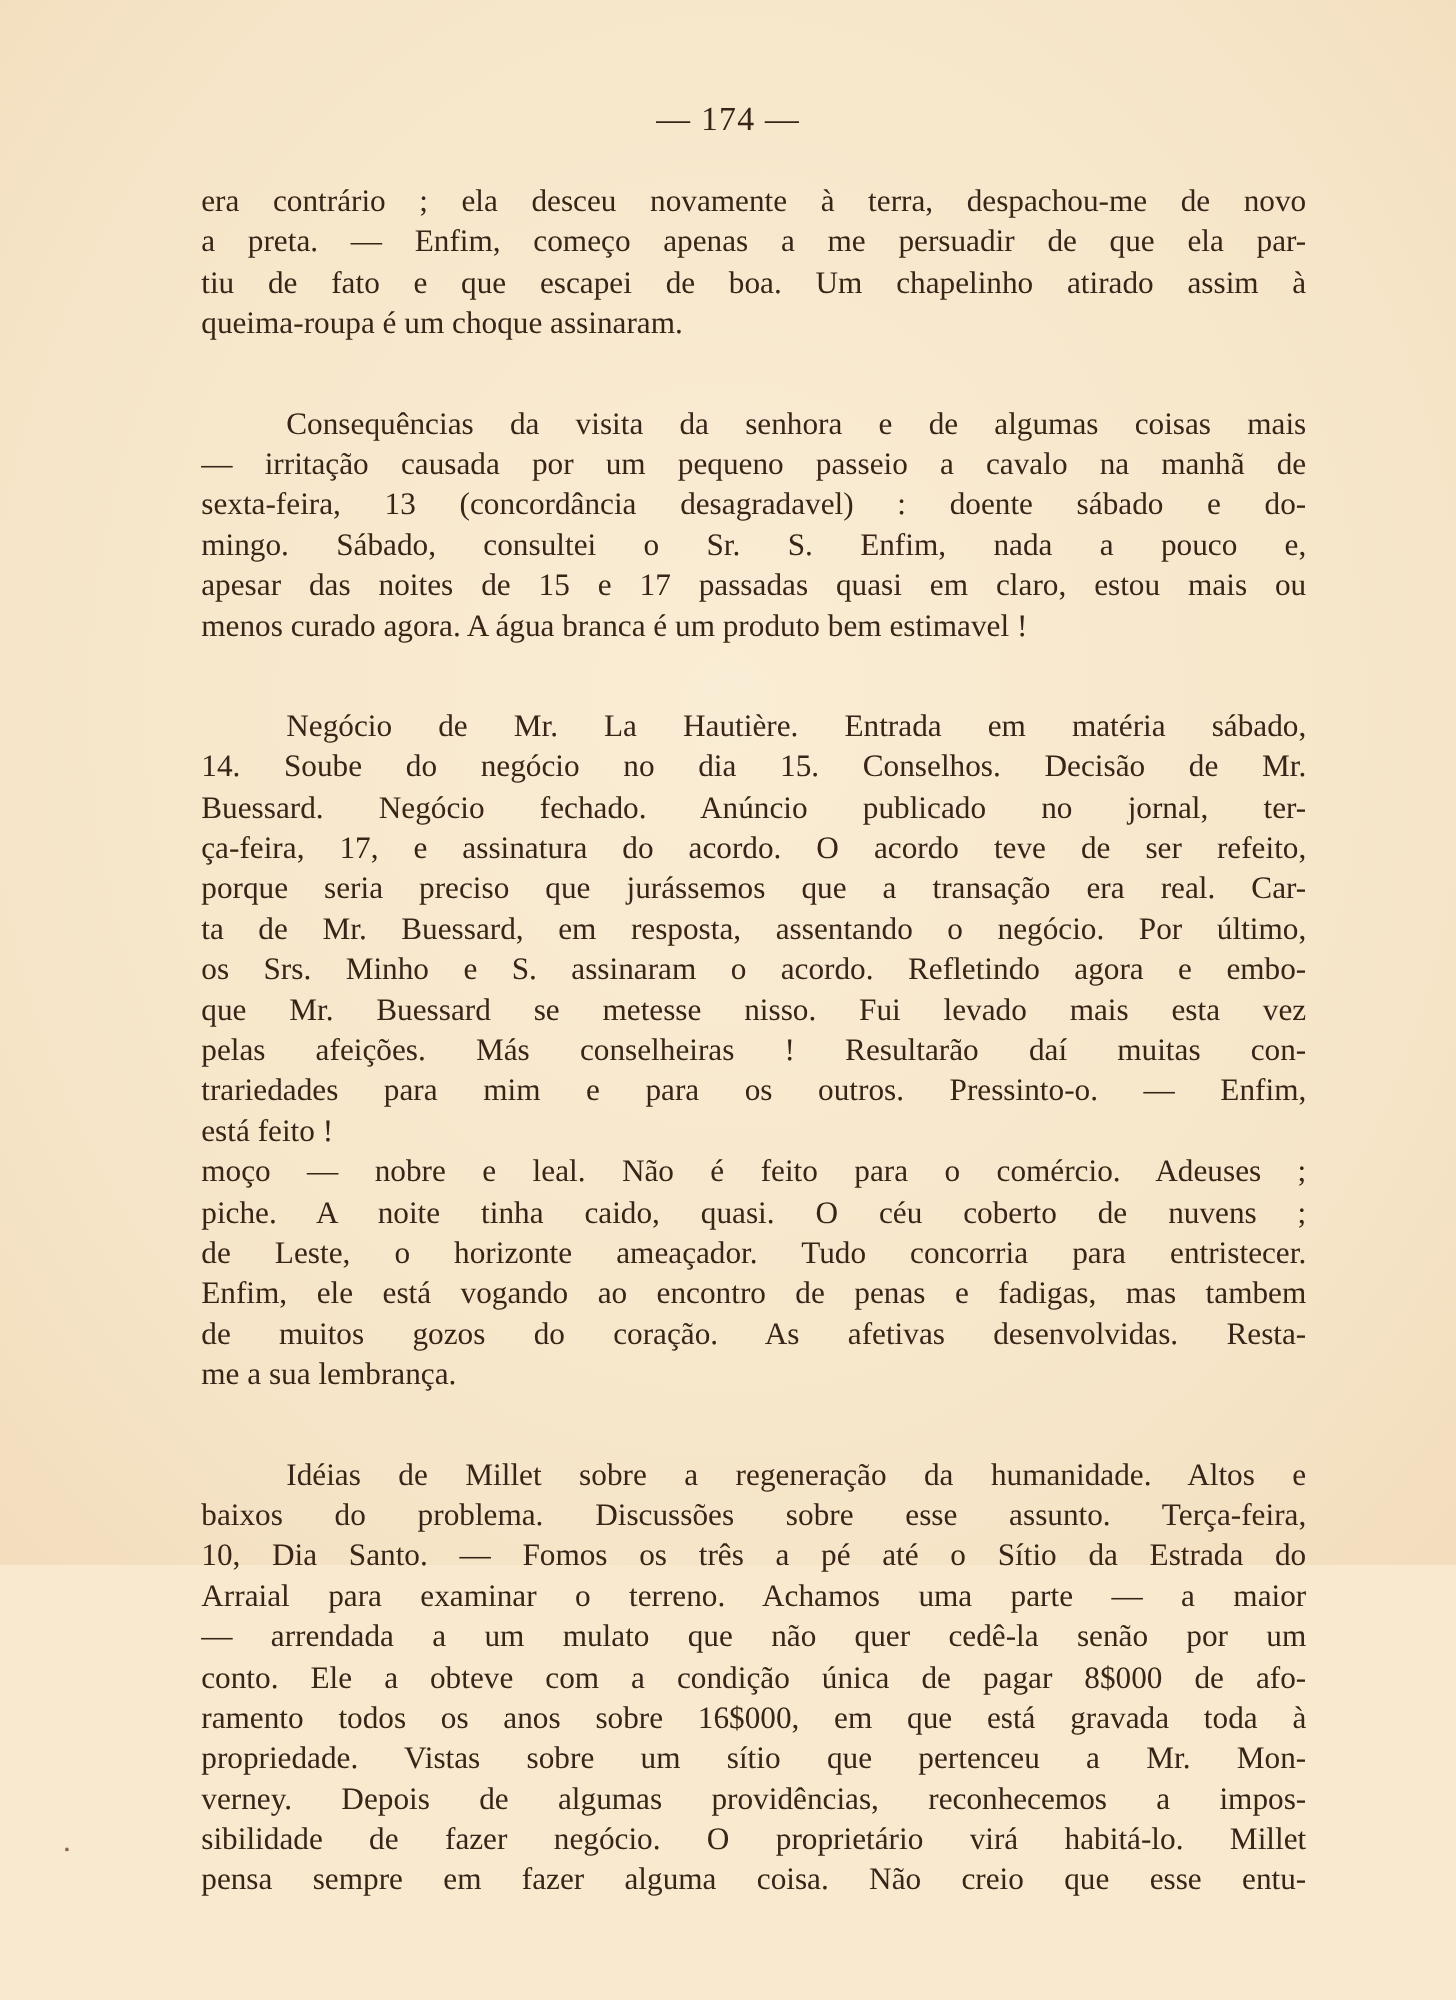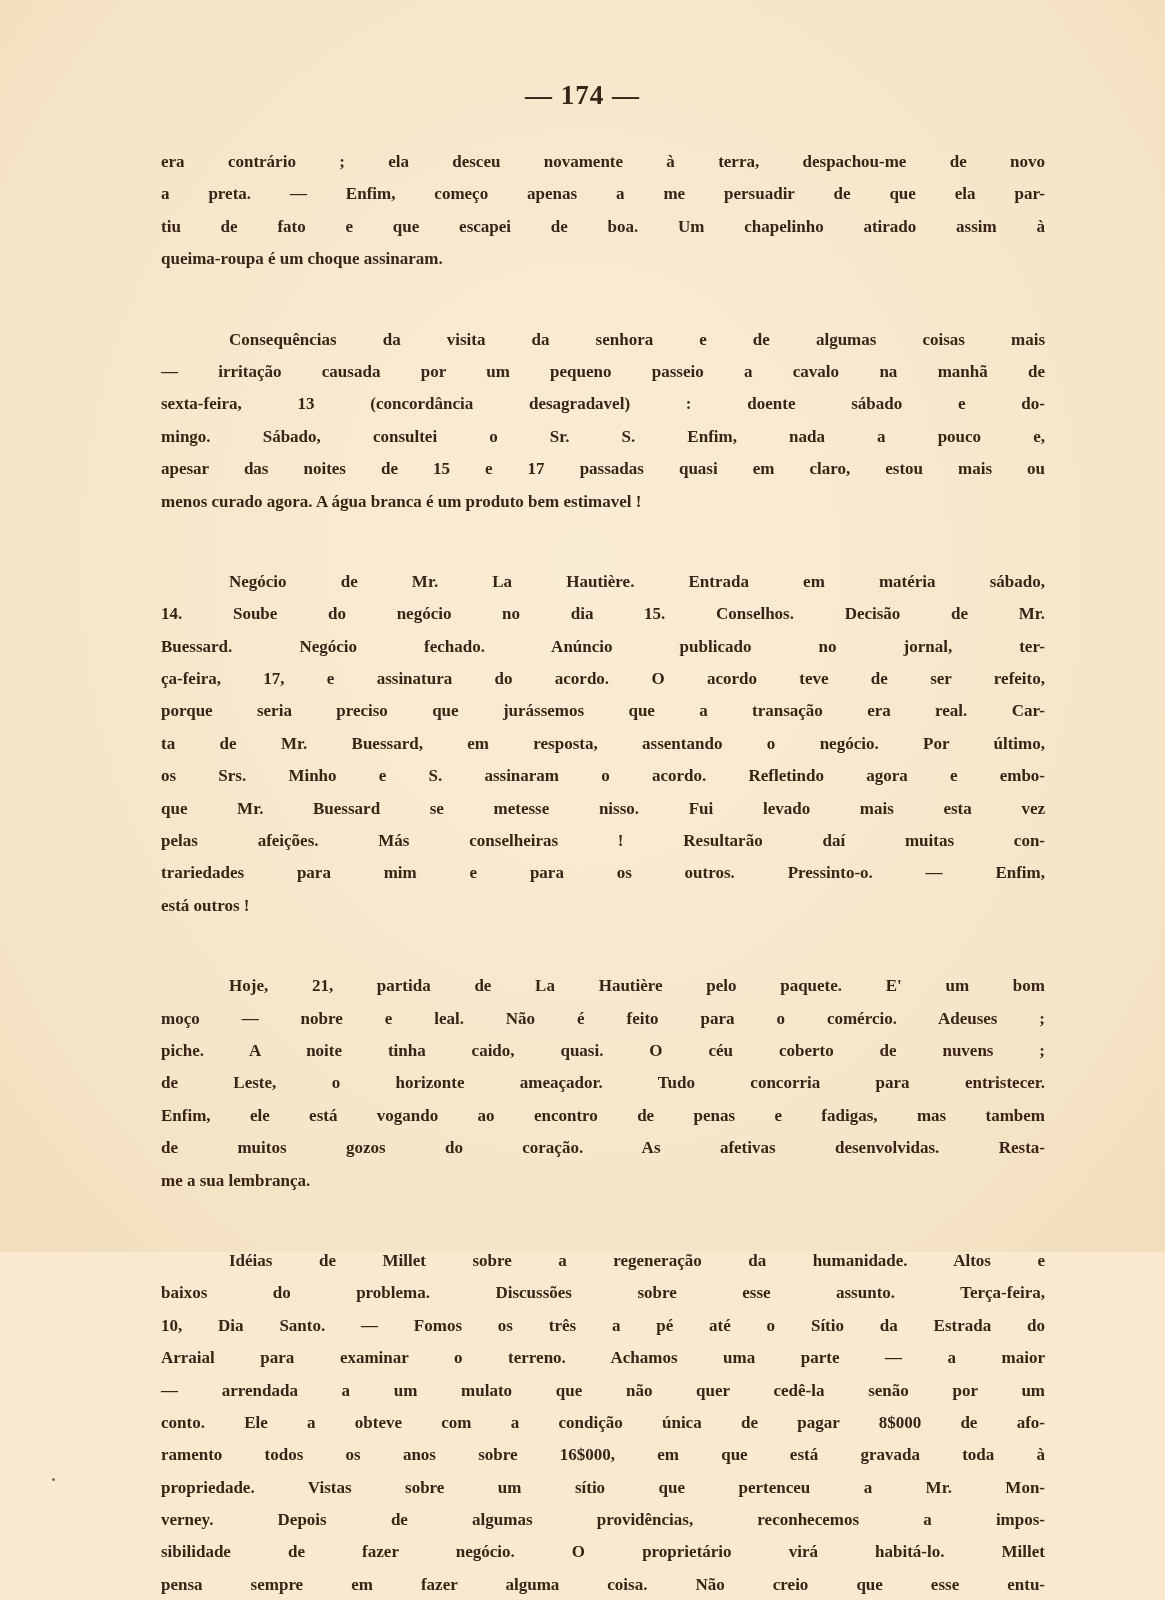--- a/index.html
+++ b/index.html
@@ -12,40 +12,39 @@
       background: #f8e9cf;
       overflow: hidden;
       position: relative;
     }
     .page {
       position: absolute;
       left: 0; top: 0;
       width: 1165px;
       height: 1252px;
       background: radial-gradient(ellipse at 50% 45%, #faedd5 0%, #f6e5c8 70%, #f2ddbd 100%);
-      font-weight: bold;
     }
     .page-number {
       position: absolute;
       top: 80px;
       left: 0;
       width: 1165px;
       text-align: center;
       font-family: "Liberation Serif", serif;
       font-size: 27px;
       color: #3a2418;
       letter-spacing: 1px;
     }
     .text-block {
       position: absolute;
       left: 161px;
       top: 146px;
       width: 884px;
       font-family: "Liberation Serif", serif;
-      font-size: 17px;
+      font-size: 25px;
       color: #3a2418;
     }
     .line {
       height: 32.4px;
       line-height: 32.4px;
       white-space: nowrap;
       text-align: justify;
       text-align-last: justify;
     }
     .line.last {
@@ -95,25 +94,24 @@
       <div class="line indent">Negócio de Mr. La Hautière.  Entrada em matéria sábado,</div>
       <div class="line">14.  Soube do negócio no dia 15.  Conselhos.  Decisão de Mr.</div>
       <div class="line">Buessard.  Negócio fechado.  Anúncio publicado no jornal, ter-</div>
       <div class="line">ça-feira, 17, e assinatura do acordo.  O acordo teve de ser refeito,</div>
       <div class="line">porque seria preciso que jurássemos que a transação era real.  Car-</div>
       <div class="line">ta de Mr. Buessard, em resposta, assentando o negócio.  Por último,</div>
       <div class="line">os Srs. Minho e S. assinaram o acordo.  Refletindo agora  e embo-</div>
       <div class="line">que Mr. Buessard se metesse nisso.  Fui levado mais esta vez</div>
       <div class="line">pelas afeições.  Más conselheiras !  Resultarão daí muitas con-</div>
       <div class="line">trariedades para mim e para os outros.  Pressinto-o.  — Enfim,</div>
-      <div class="line last">está outros !</div>
+      <div class="line last">está feito !</div>
     </div>
 
     <div>
-      <div class="line indent">Hoje, 21, partida de La Hautière pelo paquete.  E' um bom</div>
       <div class="line">moço — nobre e leal.  Não é feito para o comércio.  Adeuses ;</div>
       <div class="line">piche.  A noite tinha caido, quasi.  O céu coberto de nuvens ;</div>
       <div class="line">de Leste, o horizonte ameaçador.  Tudo concorria para entristecer.</div>
       <div class="line">Enfim, ele está vogando ao encontro de penas e fadigas, mas tambem</div>
       <div class="line">de muitos gozos do coração.  As afetivas desenvolvidas.  Resta-</div>
       <div class="line last">me a sua lembrança.</div>
     </div>
 
     <div>
       <div class="line indent">Idéias de Millet sobre a regeneração da humanidade.  Altos e</div>

